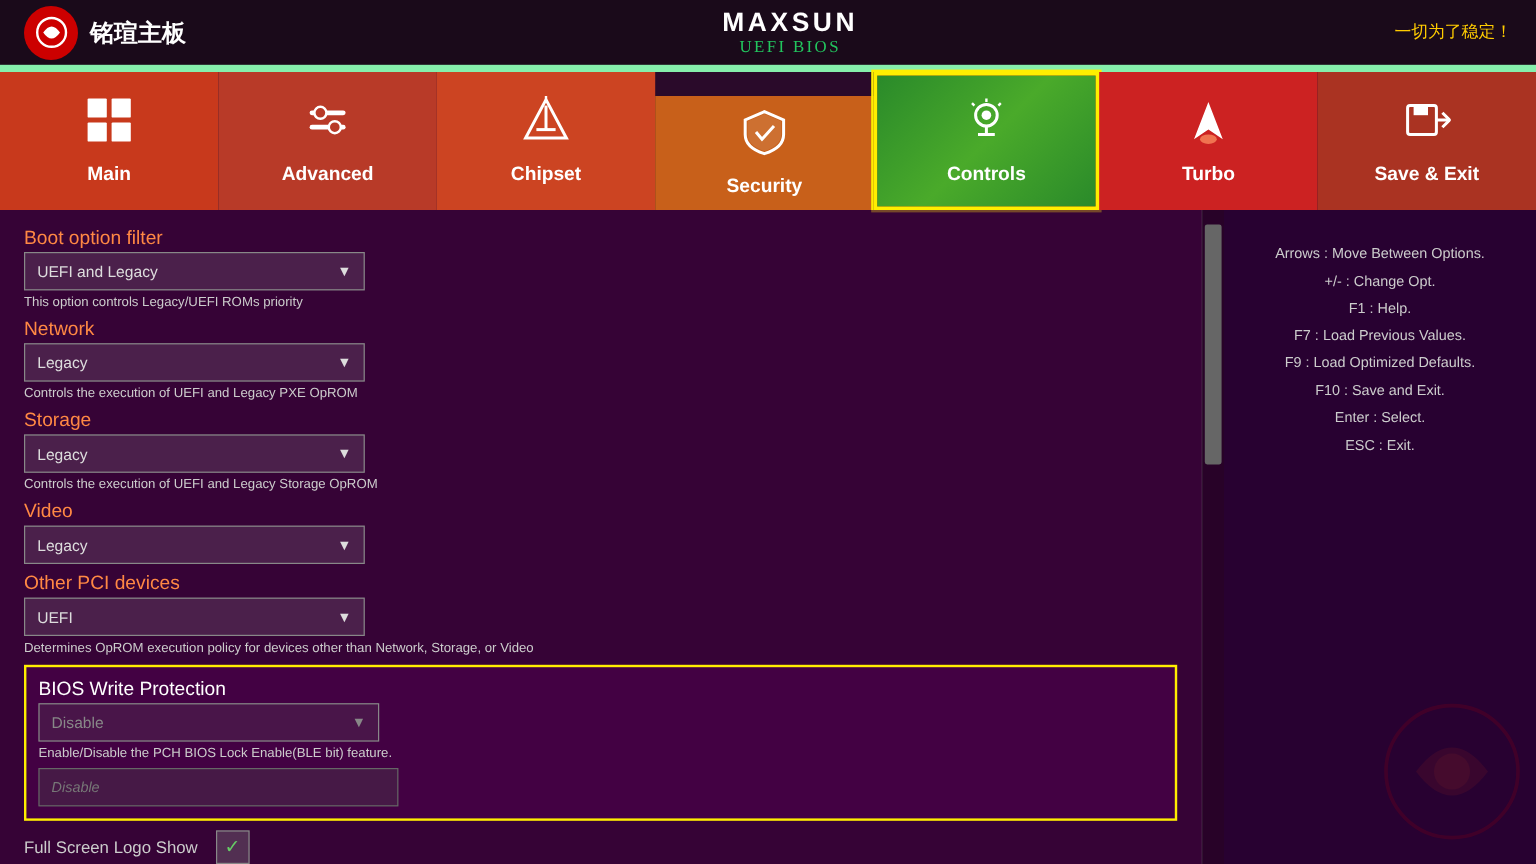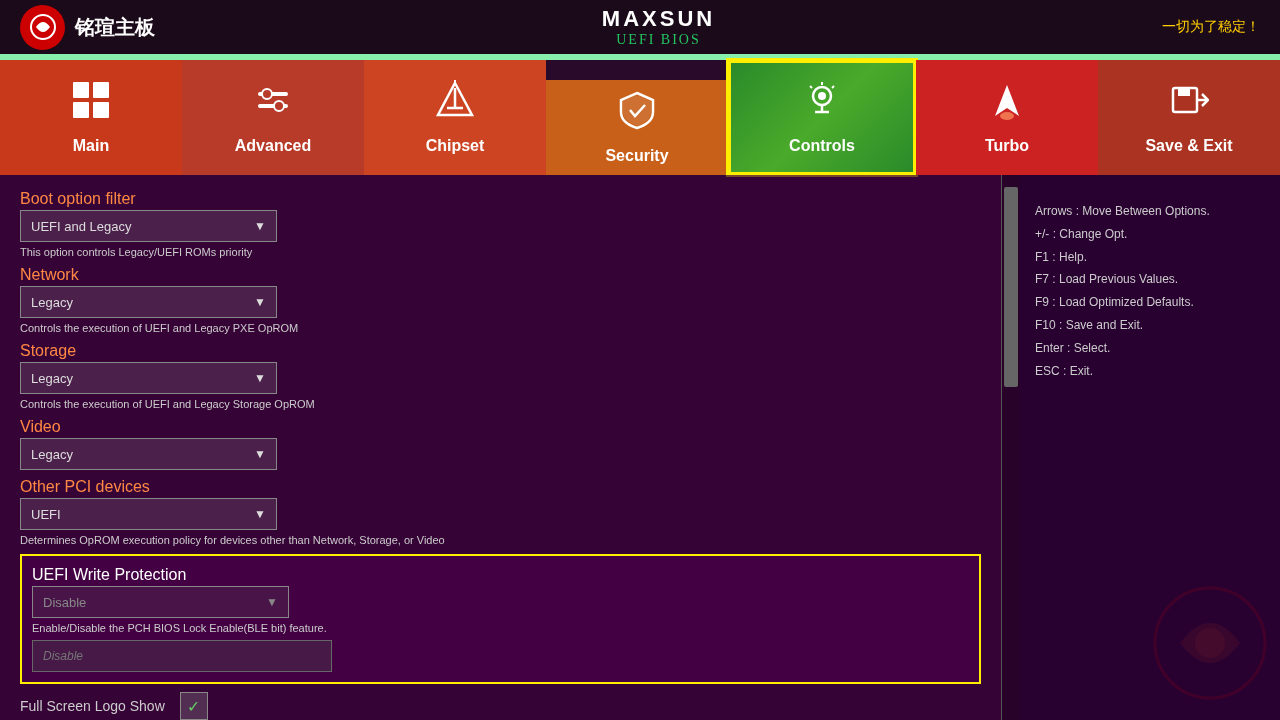--- a/index.html
+++ b/index.html
@@ -134,39 +134,40 @@
     }
 
     .right-panel {
       width: 260px;
       background: rgba(40, 0, 50, 0.85);
       padding: 15px;
       color: #ccc;
       font-size: 13px;
       line-height: 1.8;
       position: relative;
+      text-align: center;
     }
 
     
     .setting-row {
       margin-bottom: 8px;
     }
     .setting-label {
       color: #ff8844;
       font-size: 16px;
       margin-bottom: 2px;
     }
     .setting-desc {
       color: #cccccc;
       font-size: 11px;
       margin-bottom: 6px;
       padding-left: 0;
     }
     .setting-dropdown {
-      width: 257px;
+      width: 284px;
       height: 32px;
       background: rgba(200,200,200,0.15);
       border: 1px solid #888;
       color: #ddd;
       font-size: 13px;
       display: flex;
       align-items: center;
       justify-content: space-between;
       padding: 14px 10px;
       cursor: pointer;
@@ -383,21 +384,21 @@
     <div class="setting-row">
       <div class="setting-label">Other PCI devices</div>
       <div class="setting-dropdown">
         <span>UEFI</span>
         <span class="arrow">▼</span>
       </div>
       <div class="setting-desc">Determines OpROM execution policy for devices other than Network, Storage, or Video</div>
     </div>
 
     <div class="highlight-row">
-      <div class="setting-label">UEFI Write Protection</div>
+      <div class="setting-label">BIOS Write Protection</div>
       <div class="setting-dropdown disabled-dropdown">
         <span>Disable</span>
         <span class="arrow">▼</span>
       </div>
       <div class="setting-desc">Enable/Disable the PCH BIOS Lock Enable(BLE bit) feature.</div>
       <div class="disabled-text-field">
         <span>Disable</span>
       </div>
     </div>
 

